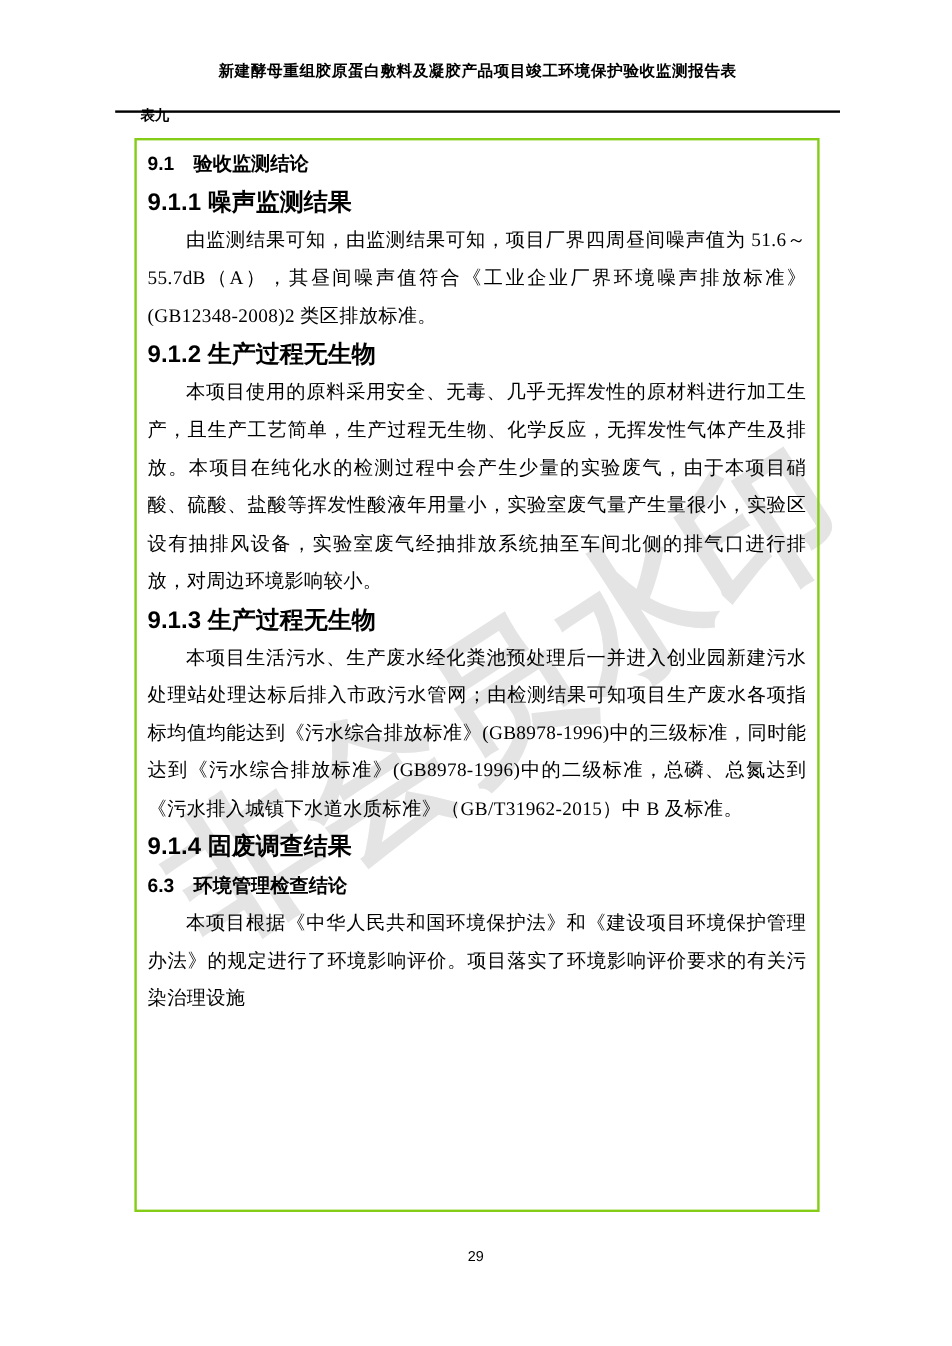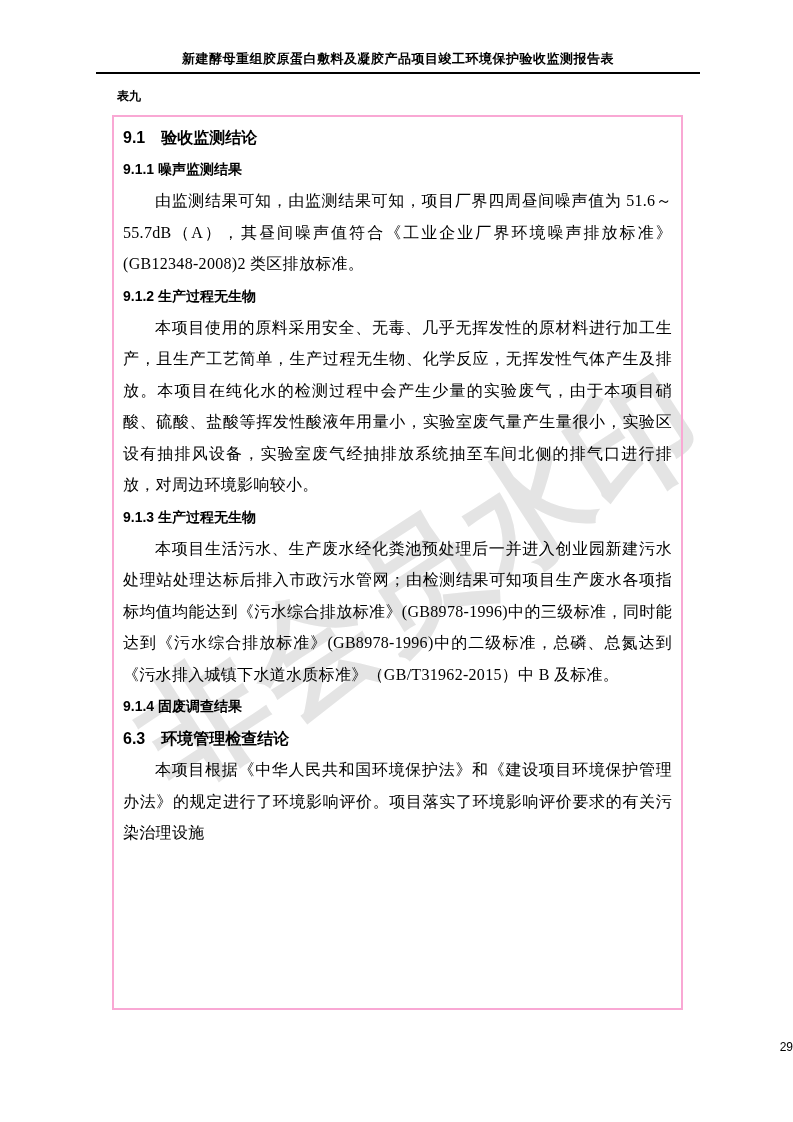--- a/index.html
+++ b/index.html
@@ -44,68 +44,68 @@
   .doc-header {
     position: absolute;
     top: 50px;
     left: 96px;
     width: 604px;
     text-align: center;
     font-family: "Liberation Sans", sans-serif;
     font-weight: bold;
     font-size: 13px;
     letter-spacing: 0.5px;
-    padding-bottom: 4px;
+    padding-bottom: 24px;
     border-bottom: 2px solid #000000;
   }
   .table-label {
     position: absolute;
     top: 88px;
     left: 117px;
     font-family: "Liberation Sans", sans-serif;
     font-weight: bold;
     font-size: 12px;
   }
   
   .report-table {
     position: absolute;
     top: 115px;
     left: 112px;
     width: 571px;
     height: 895px;
     box-sizing: border-box;
-    border: 2px solid #f9a8d4;
+    border: 2px solid #84cc16;
     padding: 4px 9px 0 9px;
     overflow: hidden;
   }
   .sec-heading {
     font-family: "Liberation Sans", sans-serif;
     font-weight: bold;
-    font-size: 14px;
+    font-size: 20px;
     line-height: 31px;
     margin: 1px 0 0 0;
     white-space: pre-wrap;
   }
   .sec-heading.lvl1 {
     font-size: 16px;
   }
   .para {
     margin: 0;
     font-size: 16px;
     line-height: 31.5px;
     text-align: justify;
     text-indent: 2em;
     letter-spacing: 0.3px;
   }
   .page-footer {
     position: absolute;
     top: 1040px;
     left: 0;
     width: 100%;
-    text-align: right;
+    text-align: center;
     font-family: "Liberation Sans", sans-serif;
     font-size: 12px;
   }
 </style>
 </head>
 <body>
 
 <div class="watermark">非会员水印</div>
 
 <div class="content-layer">

